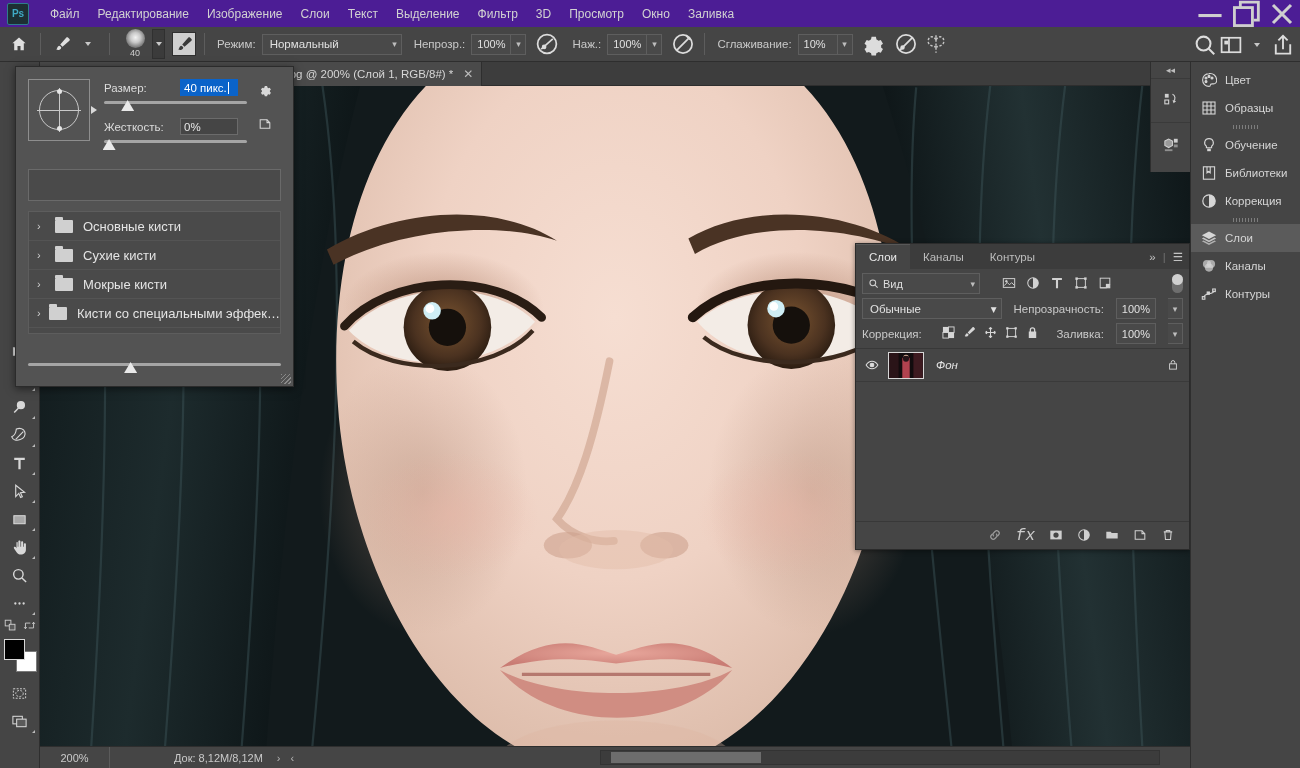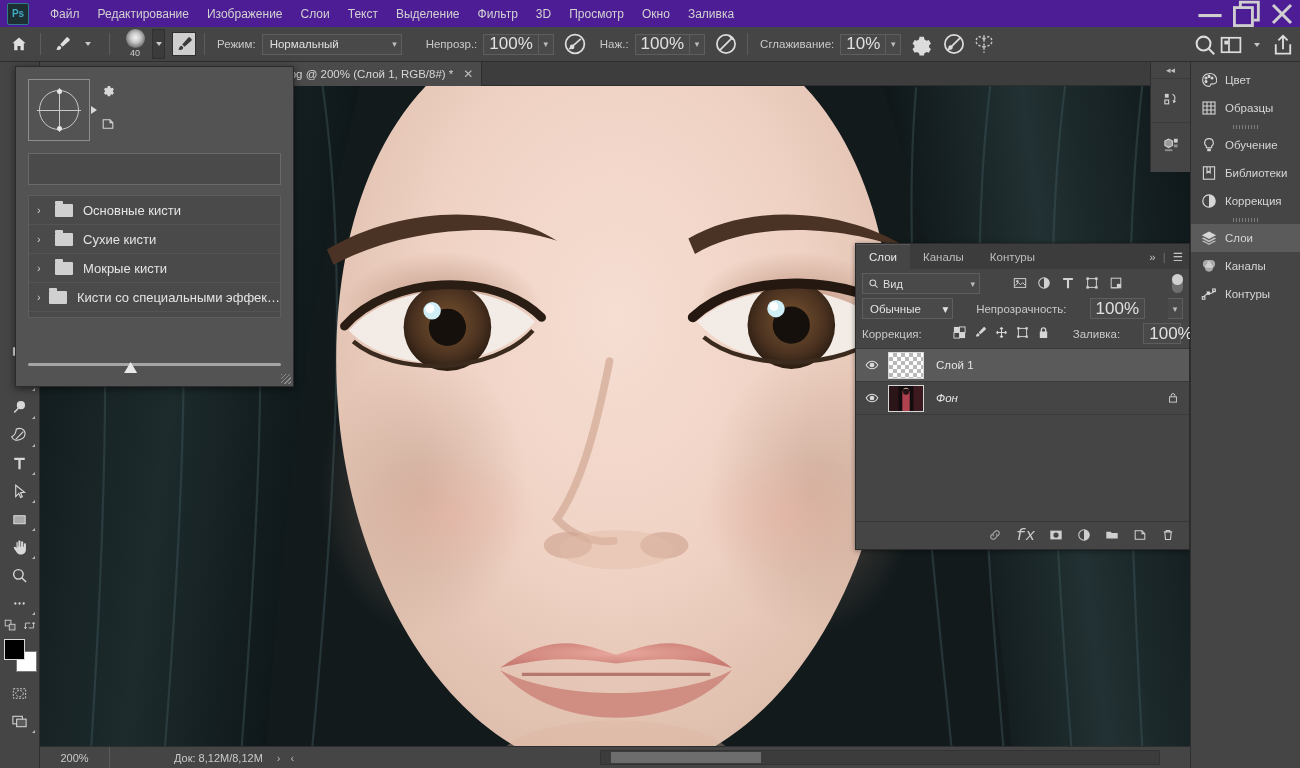--- a/index.html
+++ b/index.html
@@ -73,21 +73,21 @@
   .opt-label { color:#c9c9c9; font-size:11.5px; margin:0 6px 0 4px; white-space:nowrap; }
   .opt-select {
     height:21px; background:#494949; border:1px solid #5e5e5e; color:#e0e0e0;
     display:flex; align-items:center; padding:0 4px 0 7px; font-size:11.5px;
     min-width:60px; justify-content:space-between;
   }
   .opt-select .sel-txt{ white-space:nowrap; }
   .opt-select .chev { margin-left:8px; color:#bdbdbd; font-size:9px; }
   .opt-field {
     height:21px; background:#494949; border:1px solid #5e5e5e; color:#e0e0e0;
-    display:flex; align-items:center; padding:0 5px; font-size:17px; min-width:40px;
+    display:flex; align-items:center; padding:0 5px; font-size:11px; min-width:40px;
   }
   .opt-spin {
     height:21px; width:15px; background:#494949; border:1px solid #5e5e5e; border-left:none;
     display:flex;align-items:center;justify-content:center; color:#bdbdbd; font-size:9px;
   }
   .opt-right { position:absolute; right:4px; top:0; height:35px; display:flex; align-items:center; }
 
   
   .toolbar {
     position:absolute; left:0; top:62px; width:40px; bottom:0;
@@ -178,21 +178,21 @@
     background:#454545; border:1px solid #2b2b2b;
     box-shadow:0 1px 5px rgba(0,0,0,.45);
     display:flex; flex-direction:column;
   }
   .lp-tabs { height:25px; background:#3c3c3c; display:flex; align-items:stretch; position:relative; }
   .lp-tab {
     padding:0 13px; display:flex; align-items:center; font-size:11.5px; color:#bdbdbd;
   }
   .lp-tab.active { background:#454545; color:#e8e8e8; border-top:1px solid #585858; }
   .lp-tabright { position:absolute; right:6px; top:0; height:25px; display:flex; align-items:center; gap:7px; color:#c2c2c2; }
-  .lp-row { display:flex; align-items:center; padding:4px 6px; gap:23px; }
+  .lp-row { display:flex; align-items:center; padding:4px 6px; gap:12px; }
   .lp-search {
     flex:none; width:118px; height:21px; background:#494949; border:1px solid #5e5e5e;
     display:flex; align-items:center; padding:0 4px 0 5px; gap:4px; font-size:11px; color:#ddd;
   }
   .lp-search .chev { margin-left:auto; font-size:9px; color:#bdbdbd; }
   .lp-filtericons { display:flex; gap:10px; align-items:center; margin-left:10px; color:#d2d2d2; }
   .lp-filtericons svg { width:14px; height:14px; }
   .lp-toggle {
     margin-left:auto; width:11px; height:19px; border-radius:6px; background:#6e6e6e;
     position:relative;
@@ -356,21 +356,21 @@
         </svg>
     </div>
     <div class="opt-sep"></div>
 
     <div class="opt-label">Режим:</div>
     <div class="opt-select" style="width:140px">
       <span class="sel-txt">Нормальный</span>
       <span class="chev">▾</span>
     </div>
 
-    <div class="opt-label" style="margin-left:24px">Непрозр.:</div>
+    <div class="opt-label" style="margin-left:12px">Непрозр.:</div>
     <div class="opt-field">100%</div>
     <div class="opt-spin">▾</div>
     <div class="ico-btn" style="margin-left:8px">
       <svg viewBox="0 0 18 18" fill="none" stroke="#dcdcdc" stroke-width="1.2">
           <circle cx="9" cy="9" r="6.5"></circle>
           <path d="M5 12.5L13 5.5"></path>
           <circle cx="7" cy="11" r="1.6" fill="#dcdcdc" stroke="none"></circle>
         </svg>
     </div>
 
@@ -784,30 +784,20 @@
               <path d="M4 6V4.4a3 3 0 016 0V6h1v7H3V6zm1.4 0h3.2V4.4a1.6 1.6 0 00-3.2 0z"></path>
             </svg>
         </span>
       </div>
       <span class="lp-lbl" style="margin-left:auto">Заливка:</span>
       <div class="opt-field" style="min-width:38px">100%</div>
       <div class="opt-spin">▾</div>
     </div>
 
     <div class="lp-list">
-      <div class="layer sel">
-        <span class="eye">
-          <svg viewBox="0 0 16 16" fill="none" stroke="#dcdcdc" stroke-width="1.2">
-              <path d="M1.3 8S3.8 3.7 8 3.7 14.7 8 14.7 8 12.2 12.3 8 12.3 1.3 8 1.3 8z"></path>
-              <circle cx="8" cy="8" r="2.1" fill="#dcdcdc"></circle>
-            </svg>
-        </span>
-        <span class="thumb checker"></span>
-        <span class="lname">Слой 1</span>
-      </div>
       <div class="layer">
         <span class="eye">
           <svg viewBox="0 0 16 16" fill="none" stroke="#dcdcdc" stroke-width="1.2">
               <path d="M1.3 8S3.8 3.7 8 3.7 14.7 8 14.7 8 12.2 12.3 8 12.3 1.3 8 1.3 8z"></path>
               <circle cx="8" cy="8" r="2.1" fill="#dcdcdc"></circle>
             </svg>
         </span>
         <span class="thumb" style="overflow:hidden;display:block">
           <svg viewBox="0 0 36 27" style="display:block;width:100%;height:100%">
             <rect width="36" height="27" fill="#120c0e"></rect>
@@ -947,20 +937,42 @@
     <div class="bp-top">
       <div class="bp-preview">
         <div class="bp-circle"></div>
         <div class="bp-hline"></div>
         <div class="bp-vline"></div>
         <div class="bp-dot" style="top:9px"></div>
         <div class="bp-dot" style="bottom:9px"></div>
         <div class="bp-arrow"></div>
       </div>
 
+      <div class="bp-fields">
+        <div class="bp-frow">
+          <span class="bp-flabel">Размер:</span>
+          <span class="bp-input highlight">
+            <span>40 пикс.</span>
+            <span class="caretbar"></span>
+          </span>
+        </div>
+        <div class="bp-slider">
+          <span class="bp-track"></span>
+          <span class="bp-knob" style="left:12%"></span>
+        </div>
+
+        <div class="bp-frow">
+          <span class="bp-flabel">Жесткость:</span>
+          <span class="bp-input">0%</span>
+        </div>
+        <div class="bp-slider">
+          <span class="bp-track"></span>
+          <span class="bp-knob" style="left:-1%"></span>
+        </div>
+      </div>
 
       <div class="bp-rightico">
         <span>
           <svg viewBox="0 0 18 18" fill="#d8d8d8">
               <path d="M9 6.2A2.8 2.8 0 109 11.8 2.8 2.8 0 009 6.2zm6.3 3.6l1.3-1-1.5-2.6-1.6.5a5.7 5.7 0 00-1.4-.8L11.7 4H8.7l-.4 1.9c-.5.2-1 .5-1.4.8l-1.6-.5-1.5 2.6 1.3 1a5.7 5.7 0 000 1.6l-1.3 1 1.5 2.6 1.6-.5c.4.3.9.6 1.4.8l.4 1.7h3l.4-1.7c.5-.2 1-.5 1.4-.8l1.6.5 1.5-2.6-1.3-1a5.7 5.7 0 000-1.6z"></path>
             </svg>
         </span>
         <span>
           <svg viewBox="0 0 16 16" fill="none" stroke="#d8d8d8" stroke-width="1.2">
               <path d="M2.5 3.2h7.8l3.2 3.2v6.4H2.5z"></path>

